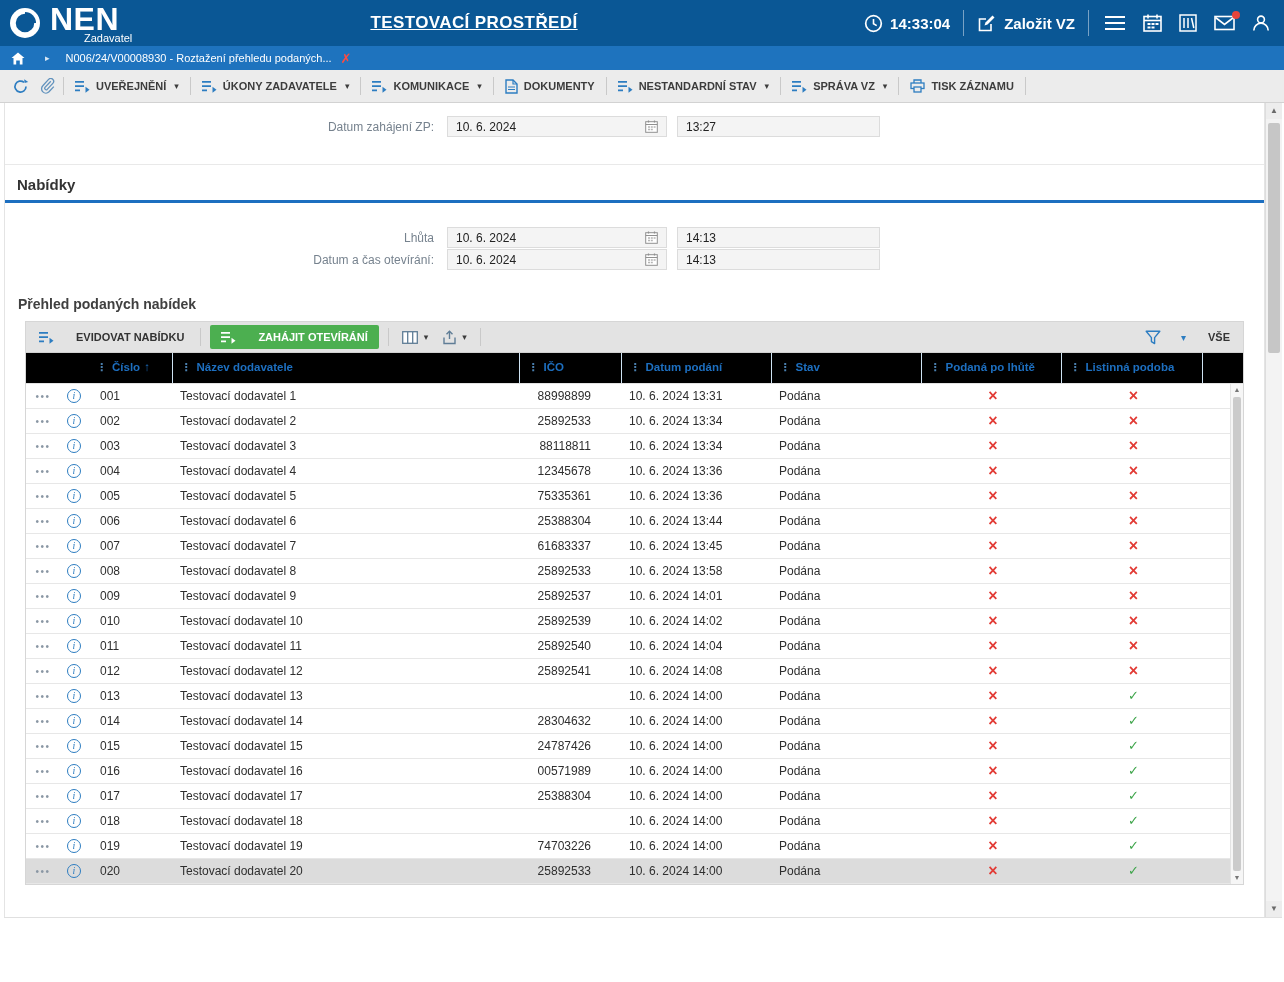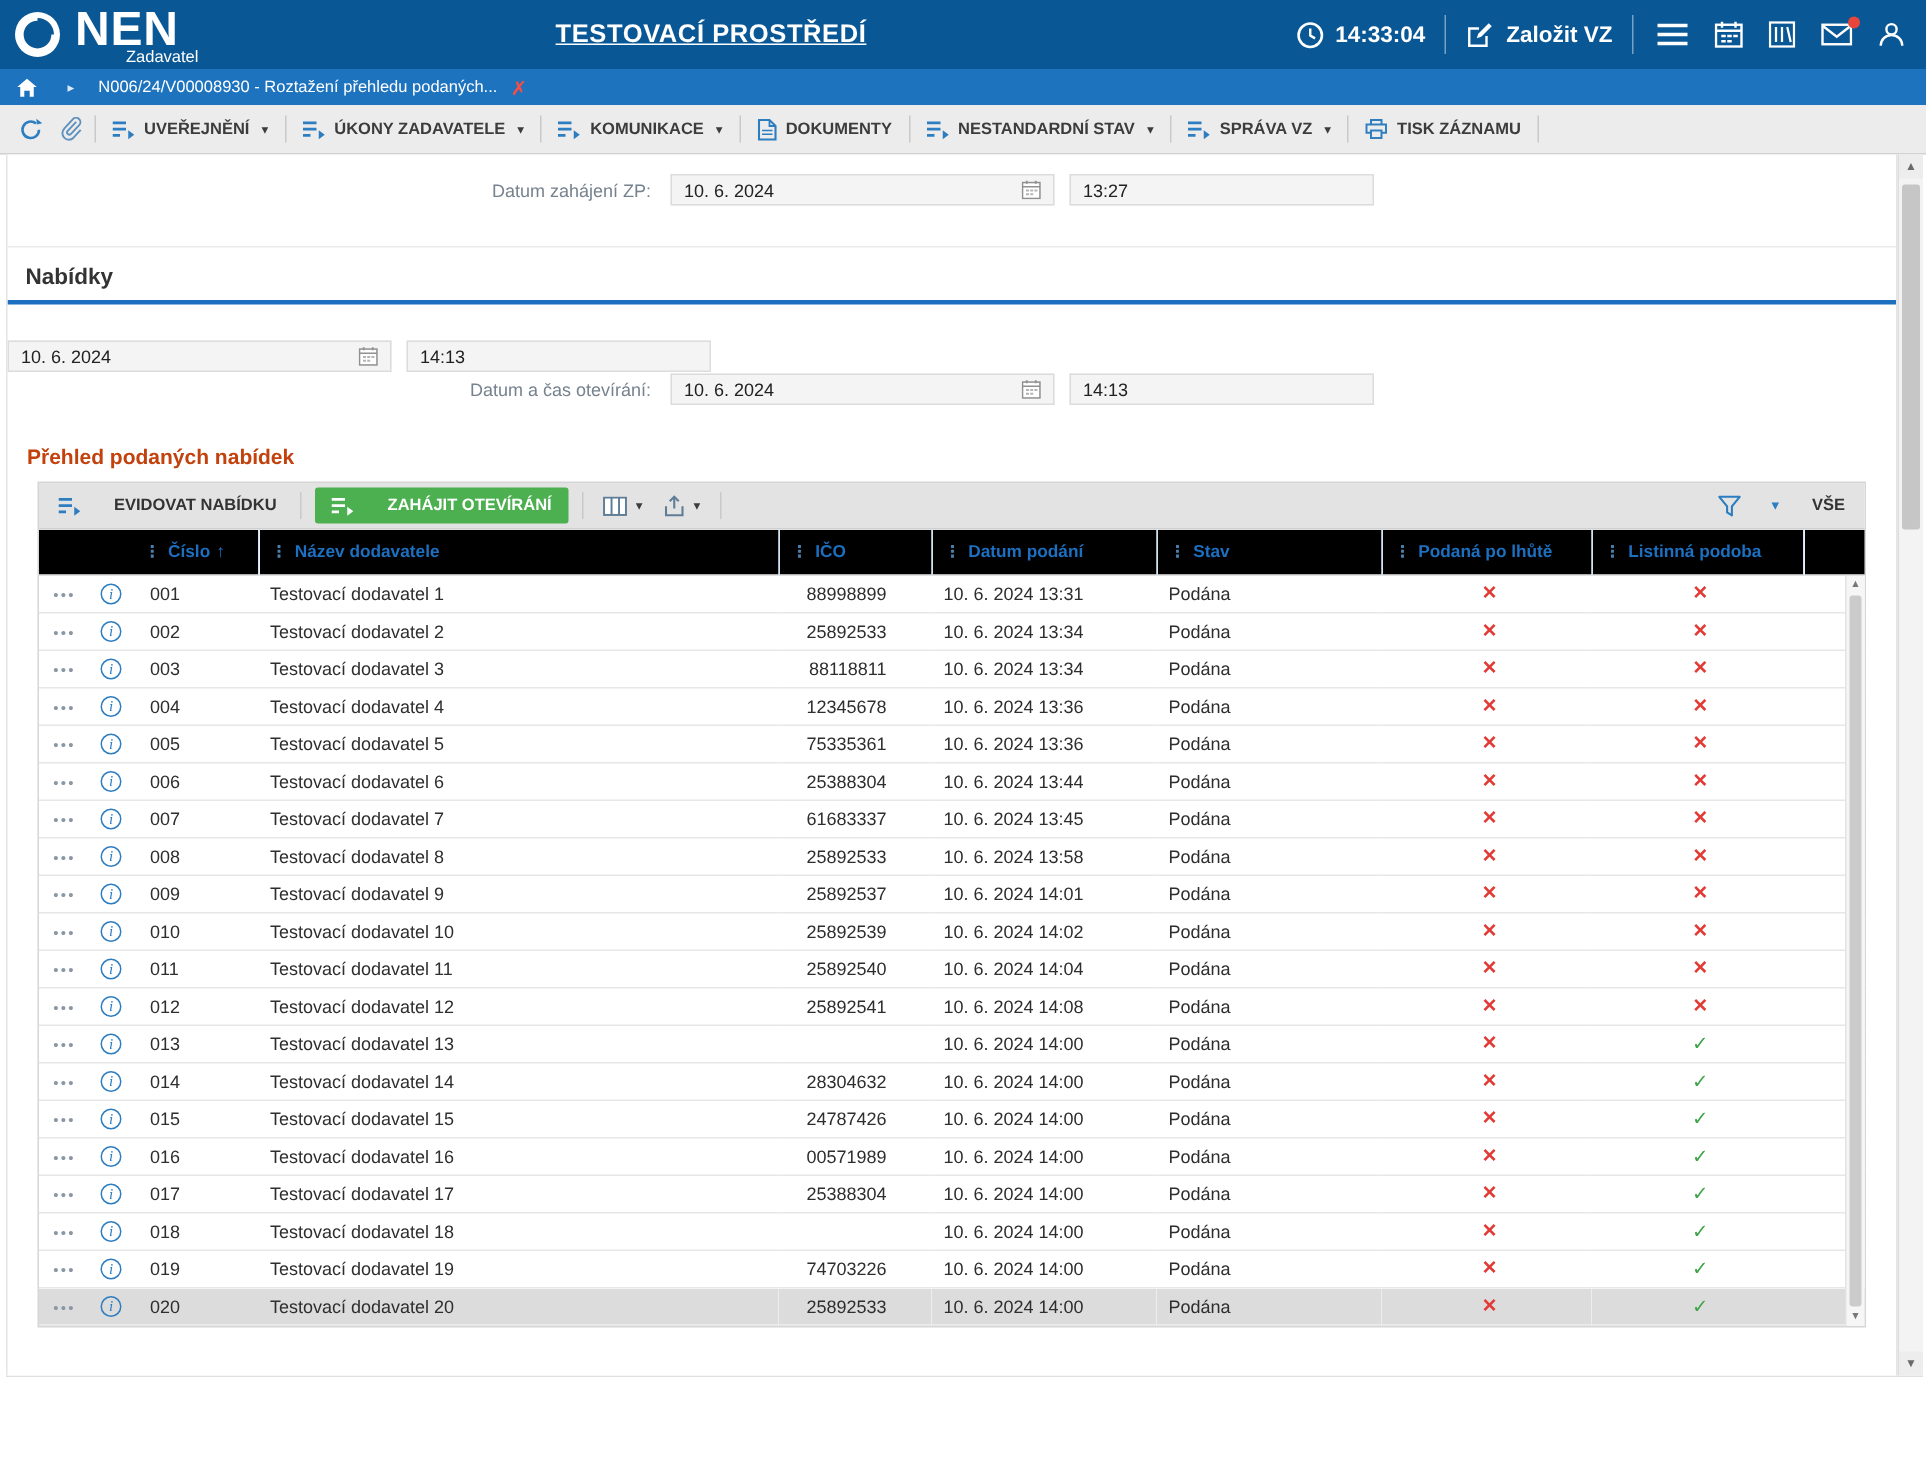--- a/index.html
+++ b/index.html
@@ -80,28 +80,28 @@
     border-radius:2px;cursor:pointer;}
 
   
   .form-row{display:flex;align-items:center;}
   .form-row.first{margin-top:13px;}
   .form-row.lh{margin-top:24px;}
   .form-row.op{margin-top:1px;}
   .f-label{width:442px;text-align:right;padding-right:13px;font-size:12px;color:#76828e;flex:none;}
   .input{height:21px;background:#f4f4f4;border:1px solid #dcdcdc;display:flex;align-items:center;
     font-size:12px;color:#222;padding:0 8px;cursor:text;}
-  .input.date{width:256px;justify-content:space-between;}
+  .input.date{width:220px;justify-content:space-between;}
   .input.time{width:203px;margin-left:10px;}
   .cal-ic{display:flex;cursor:pointer;}
 
   .thin-sep{height:1px;background:#e9e9e9;margin-top:27px;}
   .section-title{margin:11px 0 7px 12px;font-size:15px;font-weight:bold;color:#333;}
   .blue-rule{height:3px;background:#1d6fc0;}
-  .grid-title{margin:26px 0 0 13px;font-size:14px;font-weight:bold;color:#c2410c;}
+  .grid-title{margin:26px 0 0 13px;font-size:14px;font-weight:bold;color:#404040;}
 
   
   .grid-wrap{margin:9px 20px 0 20px;border:1px solid #d6d6d6;position:relative;background:#fff;}
   .grid-toolbar{height:31px;background:#e3e3e3;border-bottom:1px solid #d0d0d0;
     display:flex;align-items:center;padding:0 6px;gap:7px;}
   .g-btn{display:flex;align-items:center;gap:22px;background:none;border:none;height:24px;padding:0 7px;
     font-size:11px;font-weight:bold;color:#333;cursor:pointer;white-space:nowrap;}
   .g-btn.green{background:var(--green);color:#fff;border-radius:2px;padding:0 11px;}
   .g-btn.green .ic-actions{color:#fff;}
   .g-icon{display:flex;align-items:center;gap:4px;background:none;border:none;cursor:pointer;padding:0 4px;}
@@ -359,20 +359,21 @@
         <div class="input time">
           <span>13:27</span>
         </div>
       </div>
 
       <div class="thin-sep"></div>
       <h2 class="section-title">Nabídky</h2>
       <div class="blue-rule"></div>
 
       <div class="form-row lh">
+        <span class="f-label">Lhůta</span>
         <div class="input date">
           <span>10. 6. 2024</span>
           <span class="cal-ic">
             <svg width="13" height="13" viewBox="0 0 13 13">
               <rect x="0.7" y="1.7" width="11.6" height="10.6" fill="#fff" stroke="#909090"></rect>
               <path d="M0.7 4.5h11.6" stroke="#909090"></path>
               <path d="M3.5 .5v2M9.5 .5v2" stroke="#909090" stroke-width="1.2"></path>
               <path d="M3 7h2M5.8 7h2M8.6 7h2M3 9.5h2M5.8 9.5h2" stroke="#b5b5b5" stroke-width="1.4"></path>
             </svg>
           </span>

